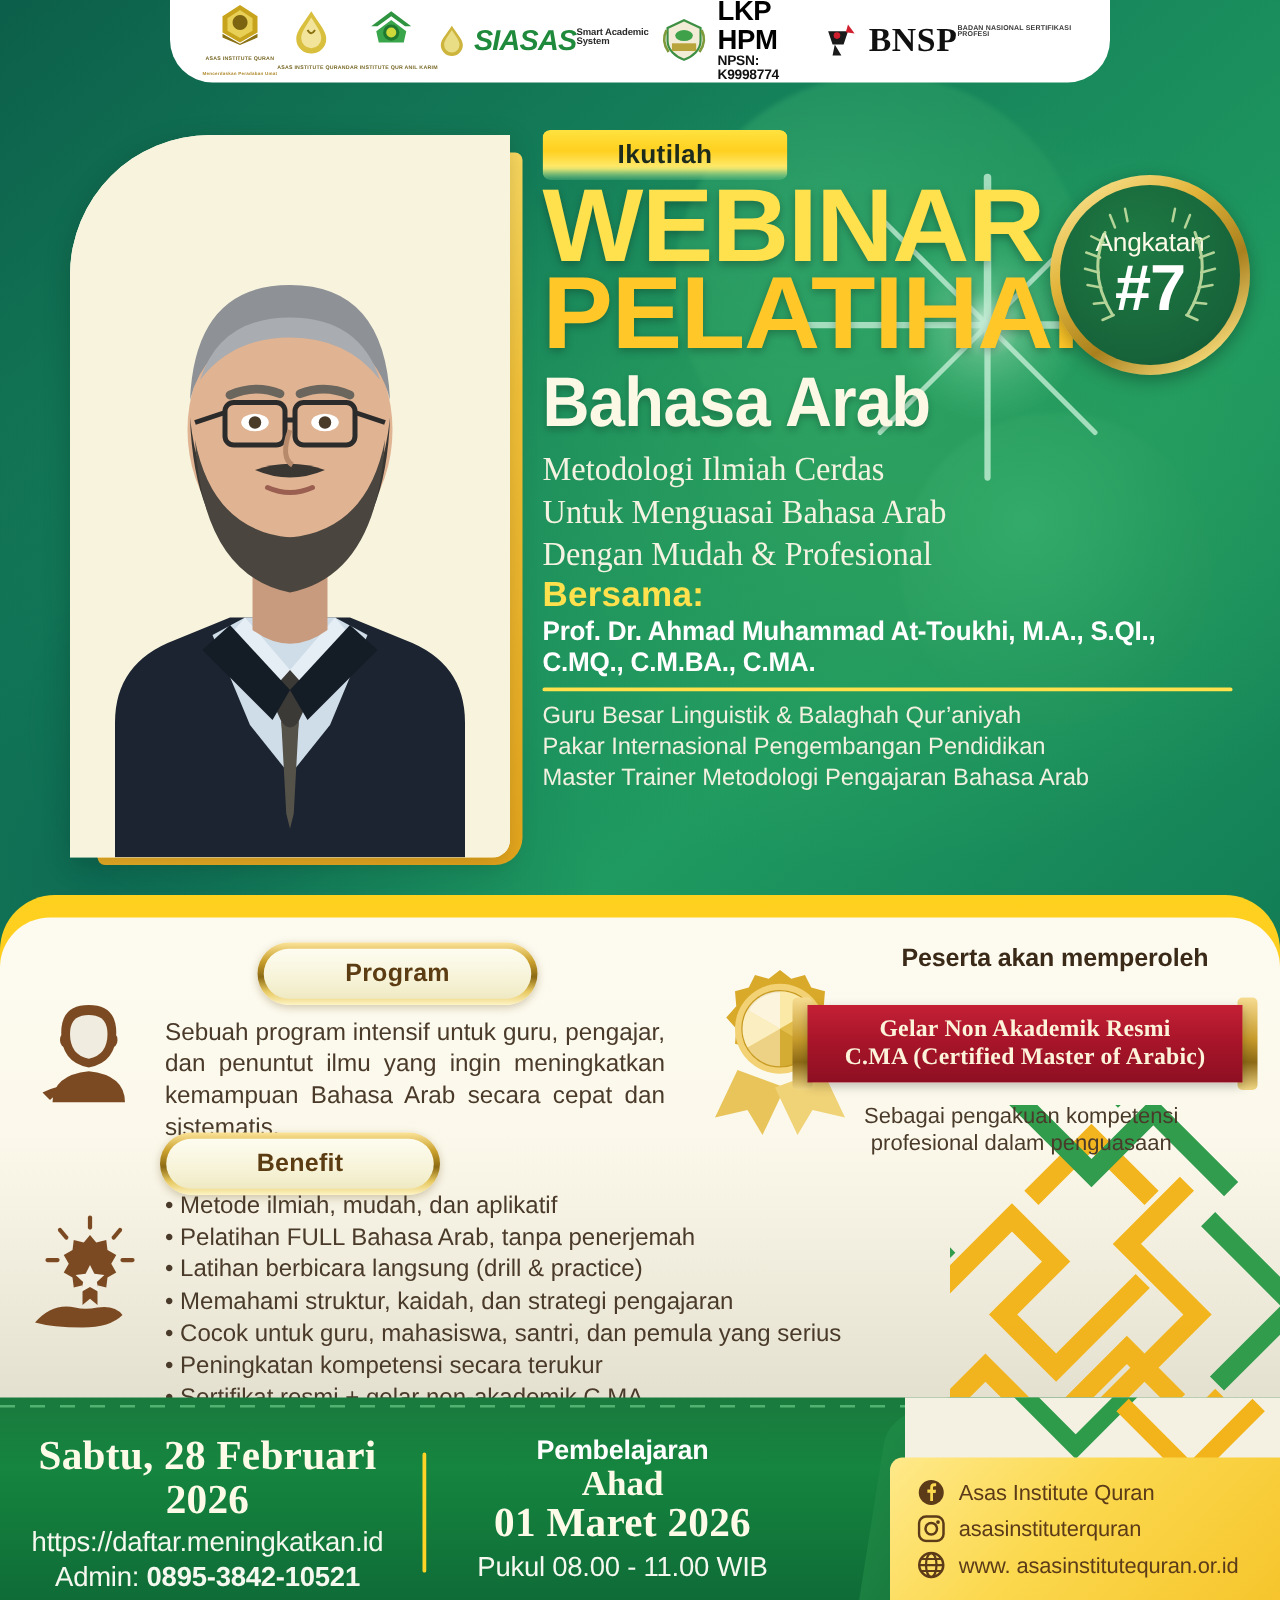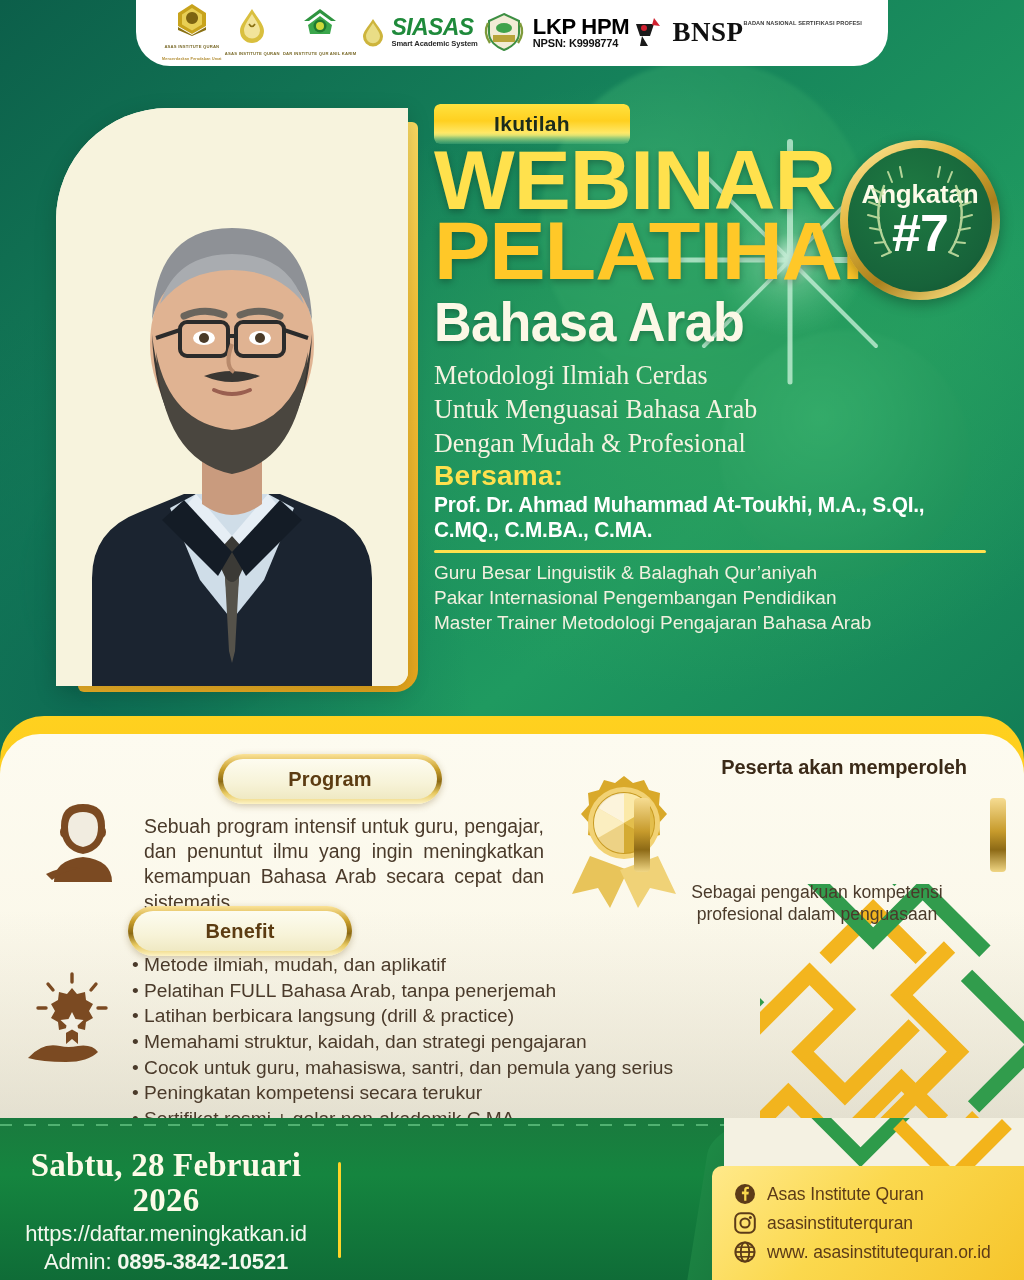--- a/index.html
+++ b/index.html
@@ -42,21 +42,21 @@
     z-index:6;
   }
   .logo { display:flex; align-items:center; gap:6px; }
   .logo-stack { display:flex; flex-direction:column; align-items:center; justify-content:center; }
   .lg-mark { flex:0 0 auto; }
   .lg-cap {
     font-size:4.2px; letter-spacing:.2px; color:#7a6a2a; font-weight:700;
     text-align:center; line-height:1.25; margin-top:2px; white-space:nowrap;
   }
   .lg-cap.sub { color:#b08a2e; font-size:3.6px; }
-  .siasas-txt { display:flex; flex-direction:column; line-height:1; }
+  .siasas-txt { display:flex; line-height:1; }
   .siasas-main { font-size:23px; font-weight:800; color:#1f8a3b; letter-spacing:-.6px; font-style:italic; }
   .siasas-sub { font-size:7.6px; font-weight:700; color:#2b2b2b; letter-spacing:-.1px; margin-top:1px; }
   .lkp-txt { display:flex; flex-direction:column; line-height:1.05; }
   .lkp-main { font-size:22px; font-weight:800; color:#000000; letter-spacing:-.3px; }
   .lkp-sub { font-size:11px; font-weight:700; color:#111; letter-spacing:-.2px; }
   .bnsp-txt { display:flex; flex-direction:row; line-height:1; }
   .bnsp-main { font-family:"Liberation Serif", serif; font-size:27px; font-weight:700; color:#101010; letter-spacing:.5px; }
   .bnsp-sub { font-size:5.6px; font-weight:600; color:#3a3a3a; letter-spacing:.15px; margin-top:2px; }
 
   
@@ -124,21 +124,21 @@
   .badge-ring {
     position:absolute; inset:0; border-radius:50%;
     background:linear-gradient(145deg,#fff0a8,#e2b43a 35%,#a9801d 62%,#f4d877 88%);
     box-shadow:0 4px 14px rgba(0,0,0,.3);
   }
   .badge-inner {
     position:absolute; inset:8px; border-radius:50%;
     background:radial-gradient(circle at 42% 34%, #1e7a42, #17633a 70%, #11512f);
     display:flex; flex-direction:column; align-items:center; justify-content:center;
   }
-  .badge-top { font-size:26px; font-weight:700; color:#fdfbe8; letter-spacing:-.2px; line-height:1; }
+  .badge-top { font-size:21px; font-weight:400; color:#fdfbe8; letter-spacing:-.2px; line-height:1; }
   .badge-num { font-size:52px; font-weight:800; color:#ffffff; line-height:.96; margin-top:2px; letter-spacing:-1px; }
   .wreath { position:absolute; inset:10px; }
 
   
   .panel-gold {
     position:absolute; left:0; top:716px; width:1024px; height:404px;
     background:linear-gradient(180deg,#ffd11f,#f6b61a);
     border-top-left-radius:44px; border-top-right-radius:44px;
     z-index:4;
   }
@@ -456,21 +456,21 @@
         <g stroke="#2e9b4a" stroke-width="16">
           <path d="M190 -20 V60 H260 V140"></path>
           <path d="M230 160 V250 H150"></path>
           <path d="M-40 -10 H60 V20"></path>
           <path d="M250 -10 V30 H300"></path>
           <path d="M-40 300 V230 H30"></path>
         </g>
       </g>
     </svg>
 
-    <div style="position:absolute; left:40px; top:20px; display:flex; gap:10px; align-items:flex-start;">
+    <div style="position:absolute; left:28px; top:20px; display:flex; gap:10px; align-items:flex-start;">
       <svg class="person-icon" viewBox="0 0 86 86" style="margin-top:42px;">
         <path d="M43 8 q22 0 22 22 q0 24-22 28 q-22-4-22-28 q0-22 22-22Z" fill="#7b4a22"></path>
         <path d="M43 16 q15 0 15 15 q0 17-15 20 q-15-3-15-20 q0-15 15-15Z" fill="#f1ece0"></path>
         <path d="M26 30 q-6 0-6 6 q0 6 6 6Z" fill="#7b4a22"></path>
         <path d="M60 30 q6 0 6 6 q0 6-6 6Z" fill="#7b4a22"></path>
         <path d="M14 86 q0-22 29-25 q29 3 29 25 Z" fill="#7b4a22"></path>
         <path d="M6 78 q16-8 34-6 q-20 4-28 12Z" fill="#7b4a22"></path>
       </svg>
       <div>
         <div class="chip-wrap" style="margin-left:82px;">
@@ -532,20 +532,24 @@
             <path d="M62 83 A30 30 0 0 1 36 68 L62 53Z" fill="#edd285"></path>
             <path d="M36 68 A30 30 0 0 1 36 38 L62 53Z" fill="#fbeec0"></path>
             <path d="M36 38 A30 30 0 0 1 62 23 L62 53Z" fill="#ffffff" opacity=".75"></path>
           </g>
         </g>
       </svg>
 
       <div class="ribbon" style="position:absolute; left:74px; top:40px;">
         <div class="ribbon-l"></div>
         <div class="ribbon-r"></div>
+        <div class="ribbon-body">
+          <div class="ribbon-t1">Gelar Non Akademik Resmi</div>
+          <div class="ribbon-t2">C.MA (Certified Master of Arabic)</div>
+        </div>
       </div>
 
       <div class="award-note" style="position:absolute; left:92px; top:126px;">
         <div>Sebagai pengakuan kompetensi</div>
         <div>profesional dalam penguasaan</div>
       </div>
     </div>
   </div>
 
   <div class="footer">
@@ -603,14 +607,20 @@
 
   <div class="f-col" style="left:0; top:1148px; width:332px;">
     <div class="f-big">Sabtu, 28 Februari 2026</div>
     <div class="f-sm" style="margin-top:4px;">https://daftar.meningkatkan.id</div>
     <div class="f-sm" style="margin-top:2px;">
       <span>Admin:</span>
       <b>0895-3842-10521</b>
     </div>
   </div>
 
+  <div class="f-col" style="left:348px; top:1148px; width:300px;">
+    <div class="f-head">Pembelajaran</div>
+    <div class="f-mid">Ahad</div>
+    <div class="f-big">01 Maret 2026</div>
+    <div class="f-sm" style="margin-top:4px;">Pukul 08.00 - 11.00 WIB</div>
+  </div>
 
 </div>
 
 </body></html>

